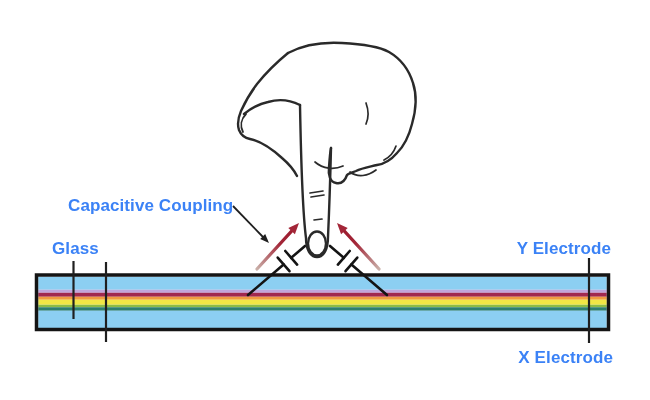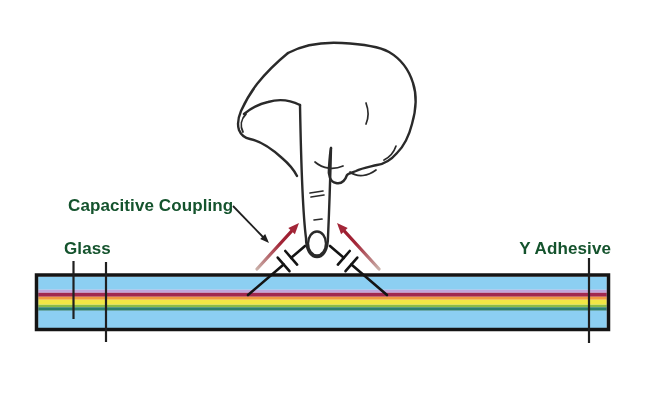--- a/index.html
+++ b/index.html
@@ -8,21 +8,21 @@
     width:650px;height:400px;
     background:#ffffff;
     font-family:"Liberation Sans","DejaVu Sans",sans-serif;
     overflow:hidden;
   }
   #art{position:absolute;left:0;top:0;}
   .lbl{
     position:absolute;
     font-weight:700;
     font-size:17px;
-    color:#14532d;
+    color:#3b82f6;
     letter-spacing:0.1px;
     white-space:nowrap;
     line-height:1;
   }
   .lbl.right{text-align:right;}
 </style>
 </head>
 <body>
 
 <div id="stage">
@@ -128,18 +128,19 @@
         <path d="M366,103 C369,111 369,117 366,124"></path>
         <path d="M315,162 C323,169 334,170 343,166"></path>
         <path d="M350,172 C358,178 368,176 376,170"></path>
         <path d="M384,160 C390,157 394,152 396,146"></path>
       </g>
     </g>
   </svg>
 
   <div class="lbl" style="left:68px;top:197px;">Capacitive Coupling</div>
 
-  <div class="lbl" style="left:64px;top:240px;">Glass</div>
+  <div class="lbl" style="left:52px;top:240px;">Glass</div>
 
 
-  <div class="lbl right" style="left:480px;top:240px;width:131px;">Y Adhesive</div>
+  <div class="lbl right" style="left:480px;top:240px;width:131px;">Y Electrode</div>
 
+  <div class="lbl right" style="left:480px;top:349px;width:133px;">X Electrode</div>
 </div>
 
 </body></html>

